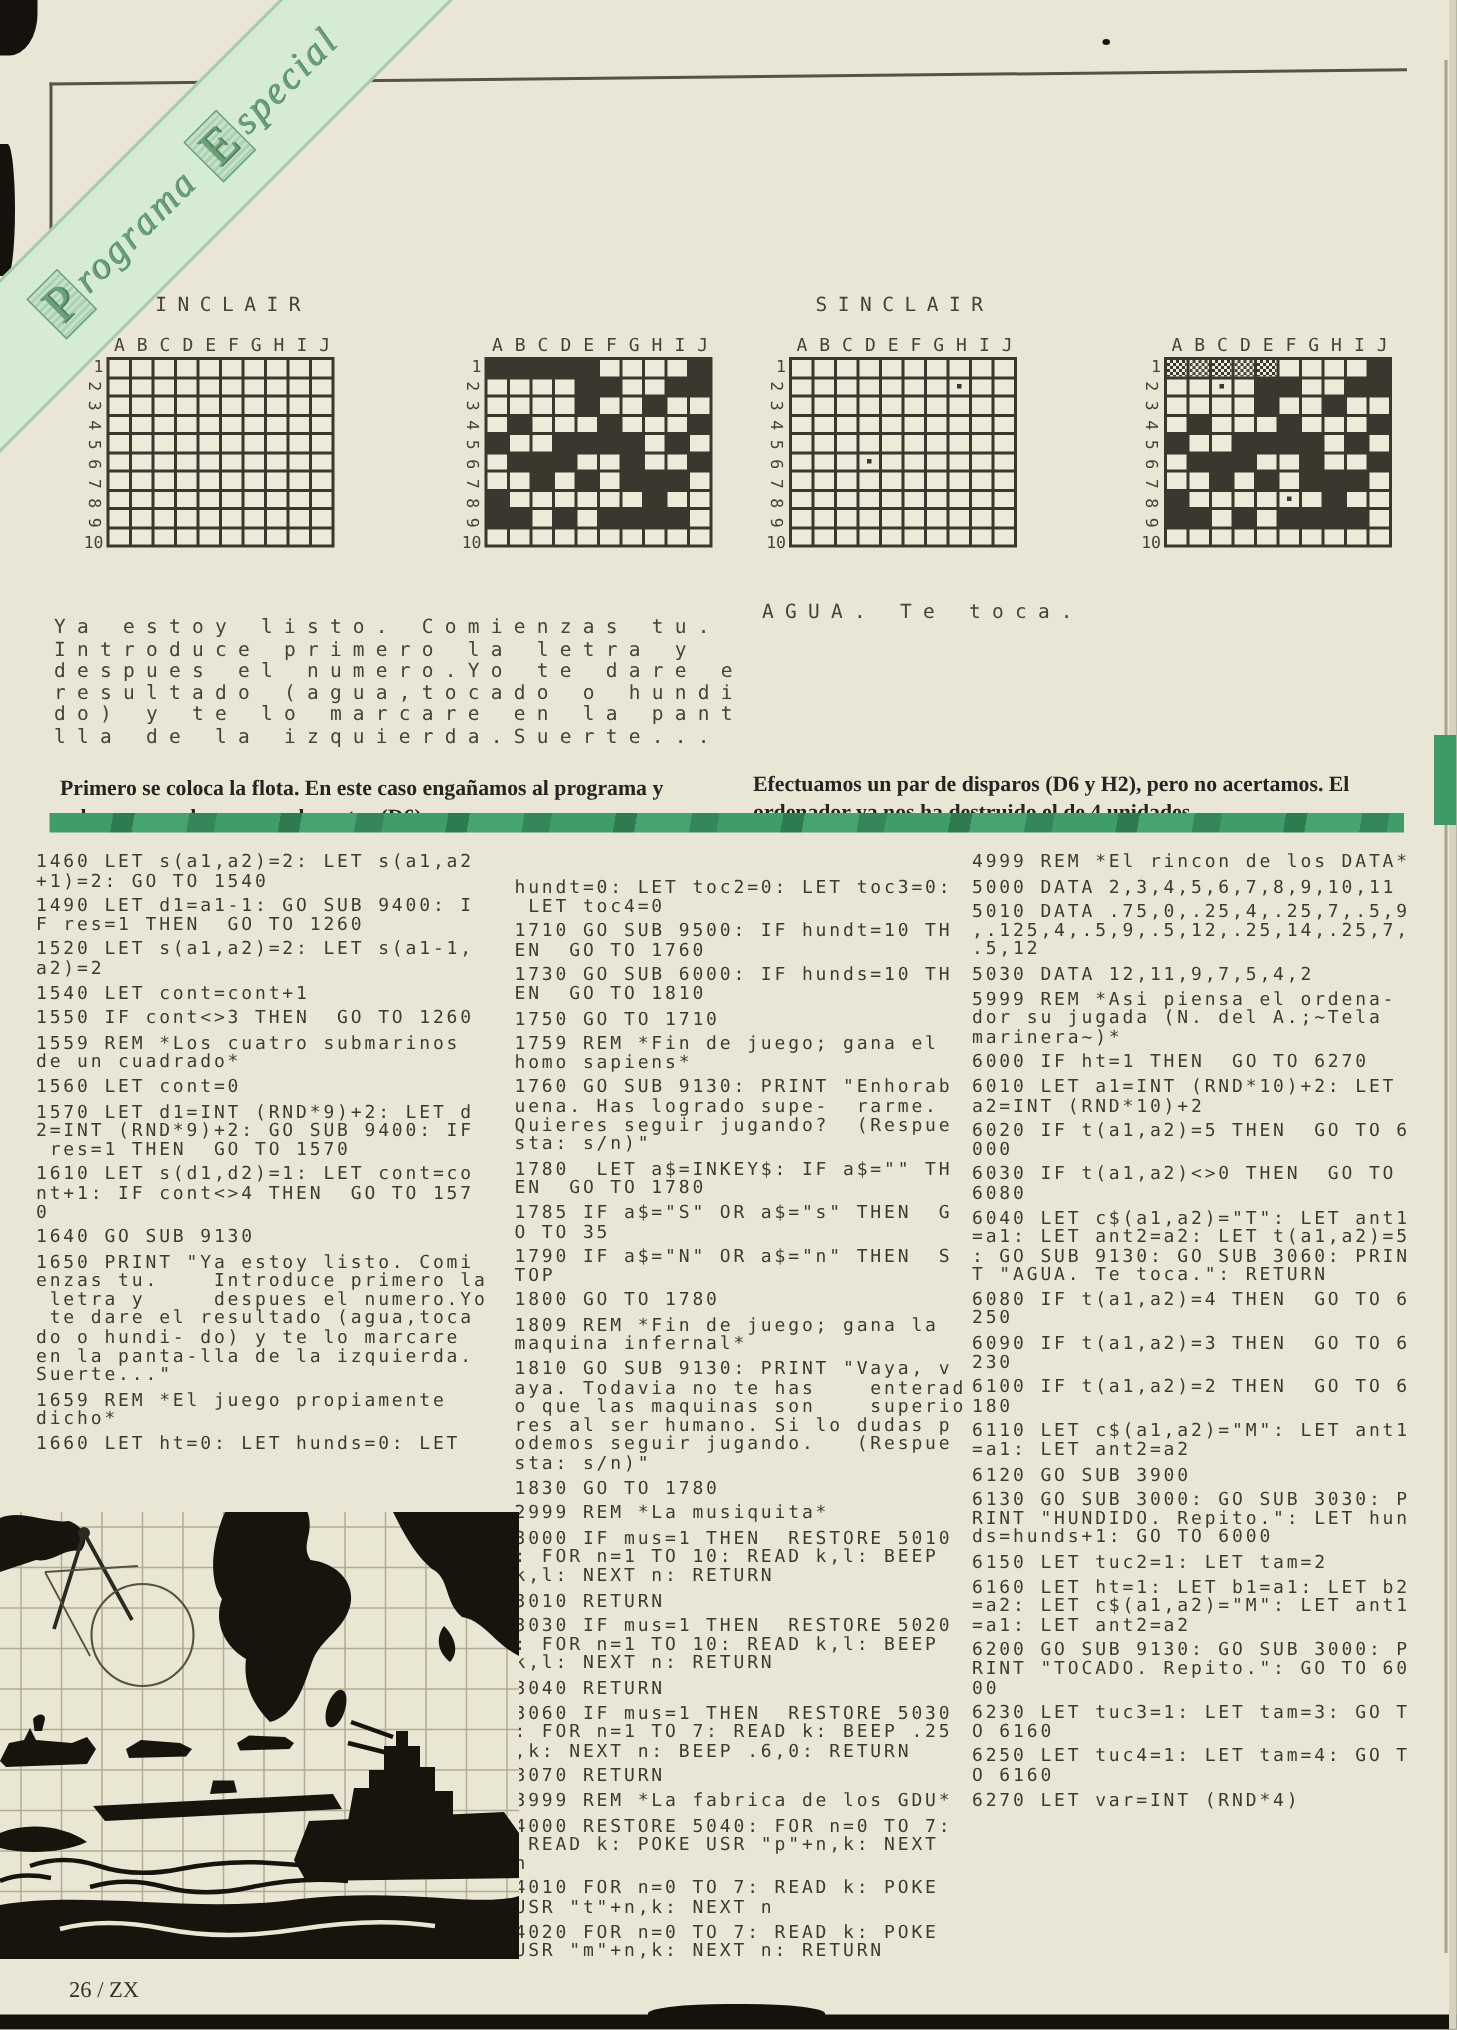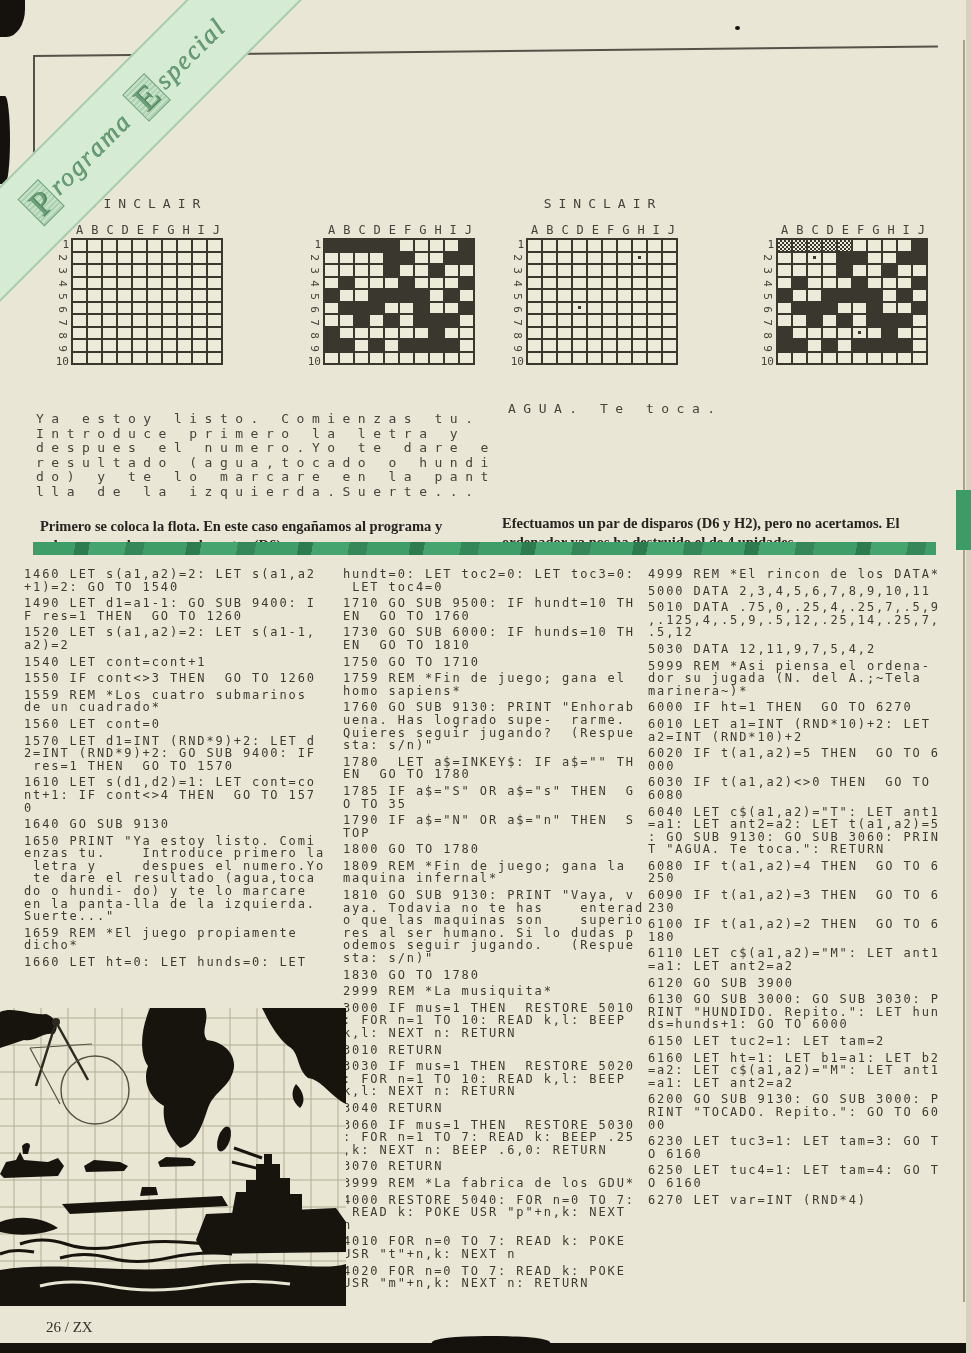--- a/index.html
+++ b/index.html
@@ -62,21 +62,21 @@
   .caption{position:absolute;font-family:"Liberation Serif",serif;font-weight:bold;
            font-size:14.5px;line-height:19px;color:#262420;margin-top:28px;}
   .cap-left{left:40px;top:489px;width:462px;}
   .cap-right{left:502px;top:486px;width:448px;}
   .green-bar{position:absolute;left:33px;top:542px;width:903px;height:13px;
      background:repeating-linear-gradient(100deg,#3f9e68 0 42px,#2f7b50 42px 56px,#46a56f 56px 92px,#35875a 92px 110px);}
   
   .codecol{position:absolute;top:568px;width:302px;font-size:12px;line-height:12.6px;
            letter-spacing:1.9px;color:#3e3a31;}
   .codecol[data-col="0"]{left:24px;}
-  .codecol[data-col="1"]{left:343px;}
+  .codecol[data-col="1"]{left:343px;margin-top:17px;}
   .codecol[data-col="2"]{left:648px;}
   .stmt{white-space:pre-wrap;margin:0 0 4px 0;}
   
   .illus{position:absolute;left:0;top:1008px;}
   .footer{position:absolute;left:46px;top:1319px;font-family:"Liberation Serif",serif;
           font-size:15px;color:#33312a;}
 </style>
 </head>
 <body>
 

